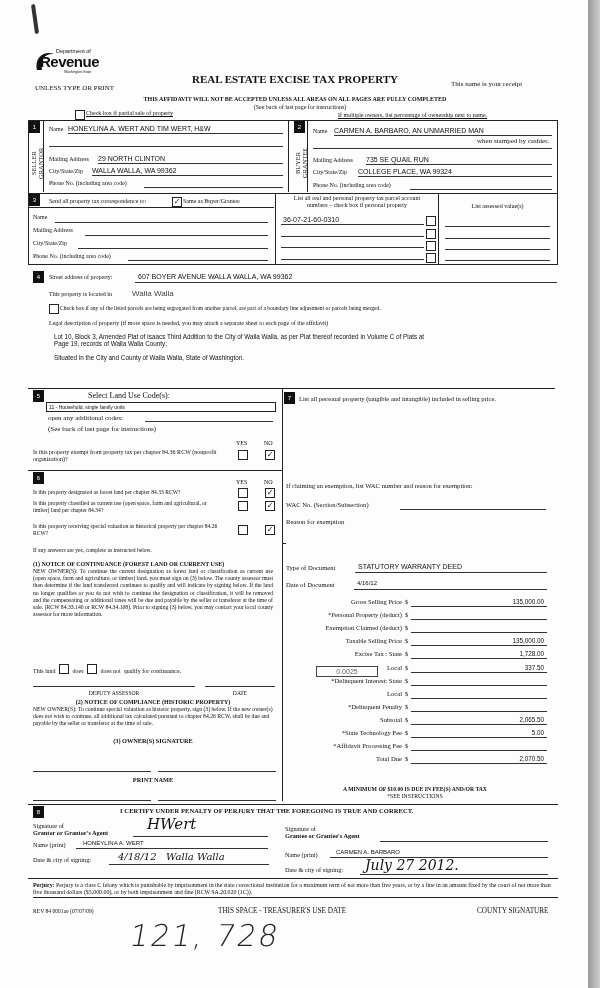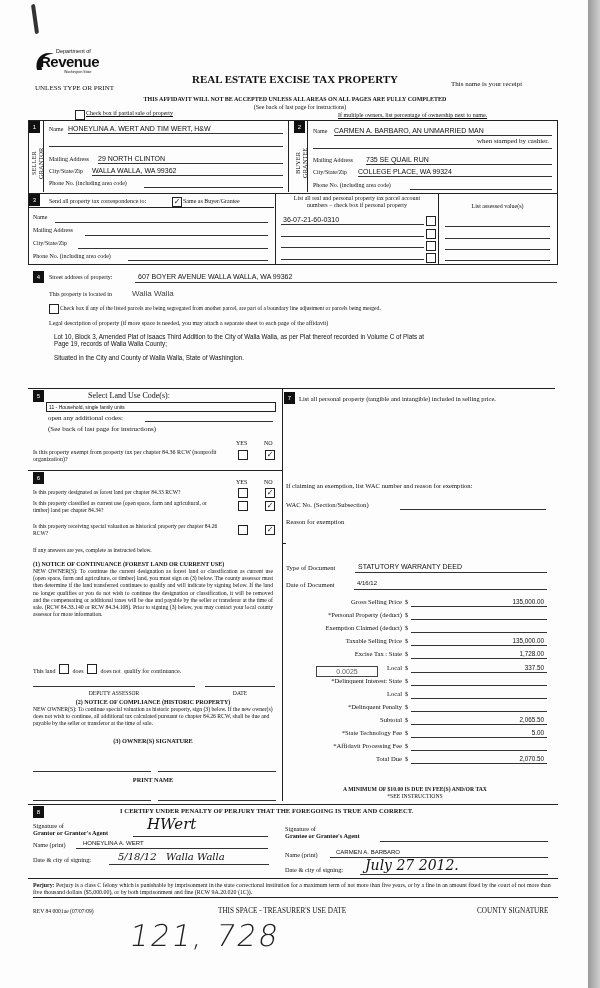--- a/index.html
+++ b/index.html
@@ -314,21 +314,21 @@
   <div class="abs" style="left:33px;top:822px;font-size:6.3px;line-height:7px;">
     <div>Signature of</div>
     <div class="b">Grantor or Grantor's Agent</div>
   </div>
   <span class="abs hand" style="left:147px;top:815px;font-size:15px;">HWert</span>
   <div class="line" style="left:133px;top:836px;width:135px;"></div>
   <span class="abs" style="left:33px;top:841px;font-size:6.3px;">Name (print)</span>
   <span class="abs fill" style="left:83px;top:840px;font-size:6px;">HONEYLINA A. WERT</span>
   <div class="line" style="left:76px;top:848px;width:192px;"></div>
   <span class="abs" style="left:33px;top:856px;font-size:6.3px;">Date &amp; city of signing:</span>
-  <span class="abs hand" style="left:118px;top:851px;font-size:10px;white-space:pre;">5/18/12   Walla Walla</span>
+  <span class="abs hand" style="left:118px;top:851px;font-size:10px;white-space:pre;">4/18/12   Walla Walla</span>
   <div class="line" style="left:109px;top:864px;width:160px;"></div>
 
   <div class="abs" style="left:285px;top:825px;font-size:6.3px;line-height:7px;">
     <div>Signature of</div>
     <div class="b">Grantee or Grantee's Agent</div>
   </div>
   <div class="line" style="left:380px;top:841px;width:168px;"></div>
   <span class="abs" style="left:285px;top:851px;font-size:6.3px;">Name (print)</span>
   <span class="abs fill" style="left:336px;top:849px;font-size:6px;">CARMEN A. BARBARO</span>
   <div class="line" style="left:330px;top:857px;width:218px;"></div>

